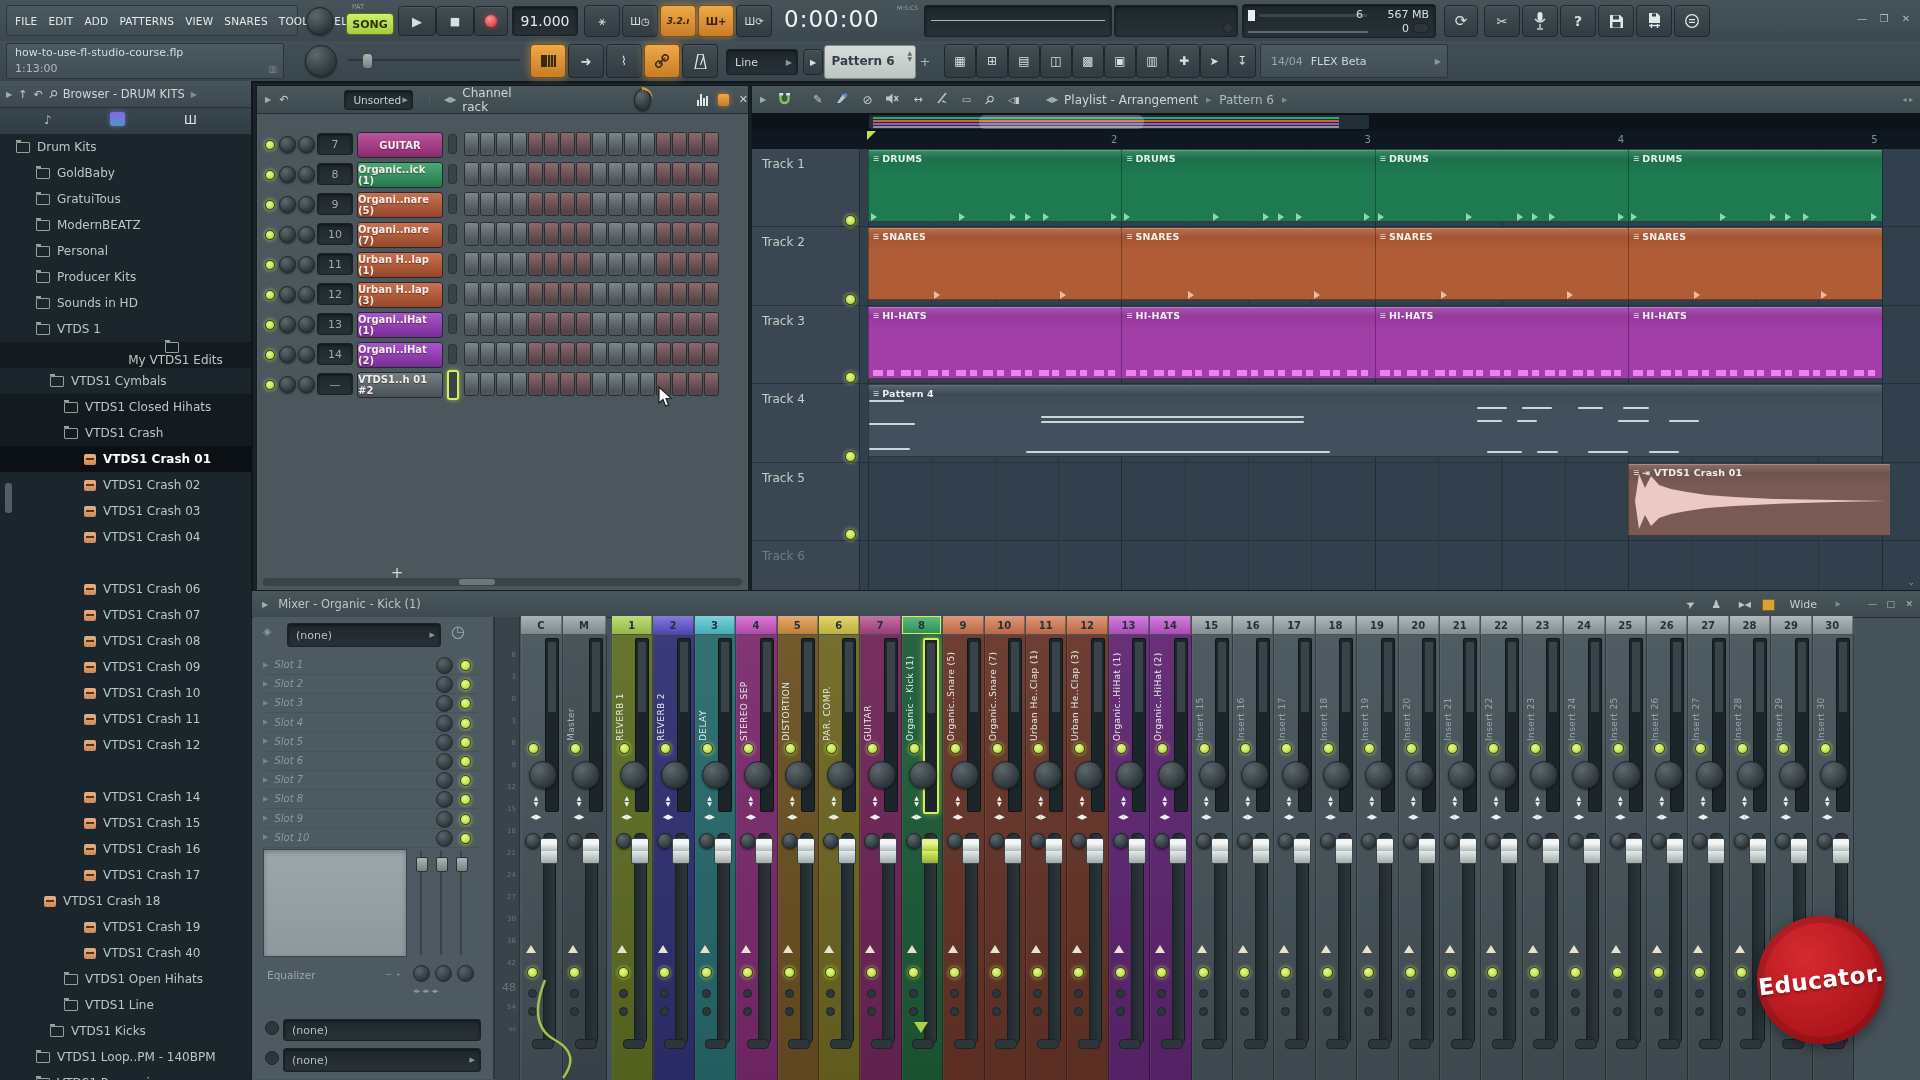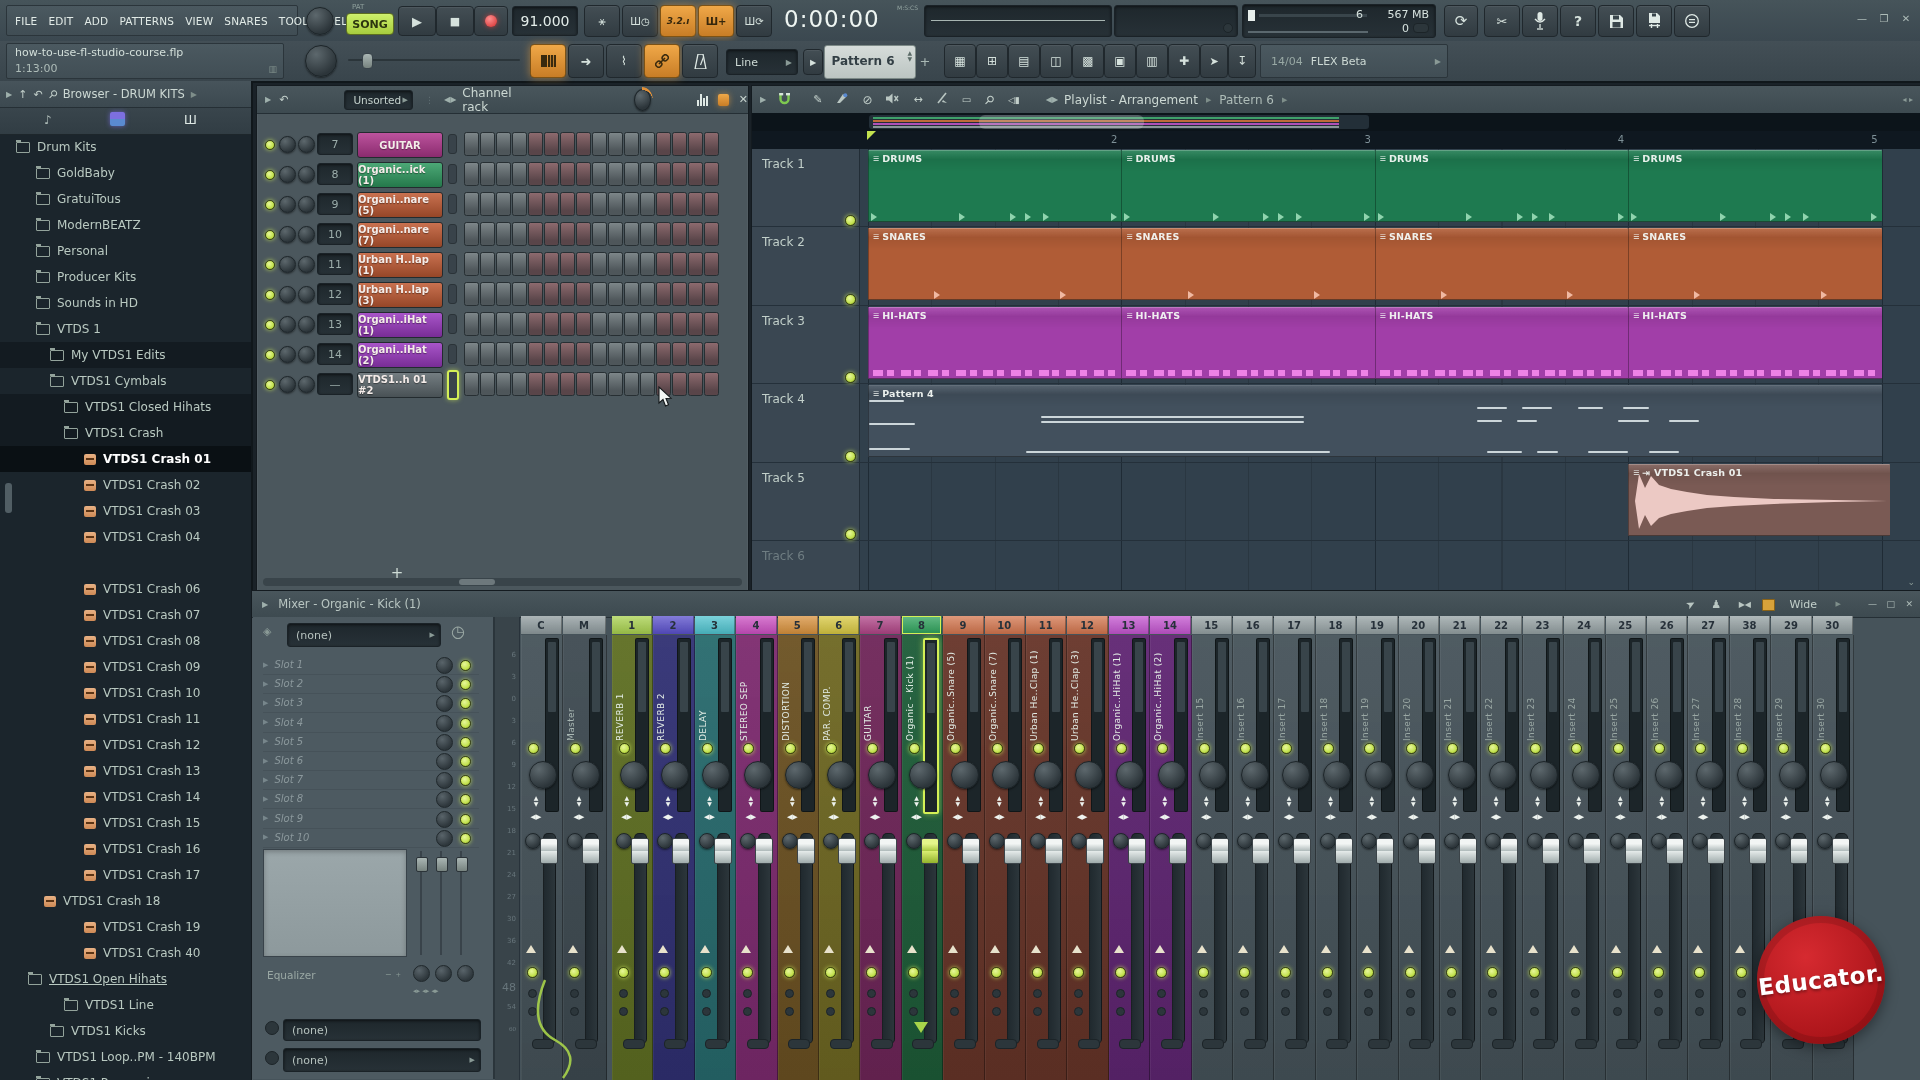--- a/index.html
+++ b/index.html
@@ -246,21 +246,21 @@
           <span>Producer Kits</span>
         </div>
         <div class="tree-row" style="top: 156px; padding-left: 36px;">
           <div class="folder-ico"></div>
           <span>Sounds in HD</span>
         </div>
         <div class="tree-row" style="top: 182px; padding-left: 36px;">
           <div class="folder-ico"></div>
           <span>VTDS 1</span>
         </div>
-        <div class="tree-row dark" style="top: 208px; padding-left: 50px;">
+        <div class="tree-row dark" style="top: 208px; padding-left: 50px; flex-direction: column;">
           <div class="folder-ico"></div>
           <span>My VTDS1 Edits</span>
         </div>
         <div class="tree-row" style="top: 234px; padding-left: 50px;">
           <div class="folder-ico"></div>
           <span>VTDS1 Cymbals</span>
         </div>
         <div class="tree-row dark" style="top: 260px; padding-left: 64px;">
           <div class="folder-ico"></div>
           <span>VTDS1 Closed Hihats</span>
@@ -306,24 +306,20 @@
           <span>VTDS1 Crash 10</span>
         </div>
         <div class="tree-row" style="top: 572px; padding-left: 84px;">
           <div class="file-ico"></div>
           <span>VTDS1 Crash 11</span>
         </div>
         <div class="tree-row" style="top: 598px; padding-left: 84px;">
           <div class="file-ico"></div>
           <span>VTDS1 Crash 12</span>
         </div>
-        <div class="tree-row" style="top: 624px; padding-left: 84px;">
-          <div class="file-ico"></div>
-          <span>VTDS1 Crash 13</span>
-        </div>
         <div class="tree-row" style="top: 650px; padding-left: 84px;">
           <div class="file-ico"></div>
           <span>VTDS1 Crash 14</span>
         </div>
         <div class="tree-row" style="top: 676px; padding-left: 84px;">
           <div class="file-ico"></div>
           <span>VTDS1 Crash 15</span>
         </div>
         <div class="tree-row" style="top: 702px; padding-left: 84px;">
           <div class="file-ico"></div>
@@ -338,21 +334,21 @@
           <span>VTDS1 Crash 18</span>
         </div>
         <div class="tree-row" style="top: 780px; padding-left: 84px;">
           <div class="file-ico"></div>
           <span>VTDS1 Crash 19</span>
         </div>
         <div class="tree-row" style="top: 806px; padding-left: 84px;">
           <div class="file-ico"></div>
           <span>VTDS1 Crash 40</span>
         </div>
-        <div class="tree-row" style="top: 832px; padding-left: 28px; text-decoration: underline;">
+        <div class="tree-row" style="top: 832px; padding-left: 64px;">
           <div class="folder-ico"></div>
           <span>VTDS1 Open Hihats</span>
         </div>
         <div class="tree-row" style="top: 858px; padding-left: 64px;">
           <div class="folder-ico"></div>
           <span>VTDS1 Line</span>
         </div>
         <div class="tree-row" style="top: 884px; padding-left: 50px;">
           <div class="folder-ico"></div>
           <span>VTDS1 Kicks</span>
@@ -1453,21 +1449,21 @@
         <div class="s-arrows" style="top: 178px; font-size: 7px;">◀▶</div>
         <div class="knob" style="position: absolute; left: 3px; top: 198px; width: 14px; height: 14px;"></div>
         <div class="fader-track"></div>
         <div class="fader-handle"></div>
         <div style="position: absolute; left: 4px; top: 310px; width: 0px; height: 0px; border-left: 5px solid transparent; border-right: 5px solid transparent; border-bottom: 8px solid rgb(232, 226, 204);"></div>
         <div class="led" style="position: absolute; left: 5px; top: 332px; width: 9px; height: 9px;"></div>
         <div class="dot-dim" style="position: absolute; left: 6px; top: 354px; width: 7px; height: 7px;"></div>
         <div class="dot-dim" style="position: absolute; left: 6px; top: 372px; width: 7px; height: 7px;"></div>
         <div style="position: absolute; left: 9.7px; top: 404px; width: 20px; height: 8px; border-radius: 4px; background: rgb(44, 54, 59); border: 1px solid rgb(28, 36, 40);"></div>
       </div>
-      <div class="strip-hdr" style="left: 1729.8px; width: 39.4px; background: linear-gradient(rgba(255, 255, 255, 0.25), rgba(0, 0, 0, 0.12)), rgb(149, 161, 163);">38</div>
+      <div class="strip-hdr" style="left: 1729.8px; width: 39.4px; background: linear-gradient(rgba(255, 255, 255, 0.25), rgba(0, 0, 0, 0.12)), rgb(149, 161, 163);">28</div>
       <div class="strip" style="left: 1729.8px; width: 39.4px; background: linear-gradient(rgba(255, 255, 255, 0.05), rgba(0, 0, 0, 0.12)), rgb(70, 83, 90);">
         <div class="vtext" style="position: absolute; left: 2px; top: 2px; height: 104px; font-size: 9px; letter-spacing: 0.4px; color: rgb(154, 168, 164);">Insert 28</div>
         <div class="meter">
           <div class="mi"></div>
         </div>
         <div class="led" style="position: absolute; left: 6px; top: 108px; width: 9px; height: 9px;"></div>
         <div class="knob" style="position: absolute; left: 6.7px; top: 126px; width: 26px; height: 26px;"></div>
         <div class="s-arrows" style="top: 160px; font-size: 6px; line-height: 6px;">▲<br>▼</div>
         <div class="s-arrows" style="top: 178px; font-size: 7px;">◀▶</div>
         <div class="knob" style="position: absolute; left: 3px; top: 198px; width: 14px; height: 14px;"></div>

